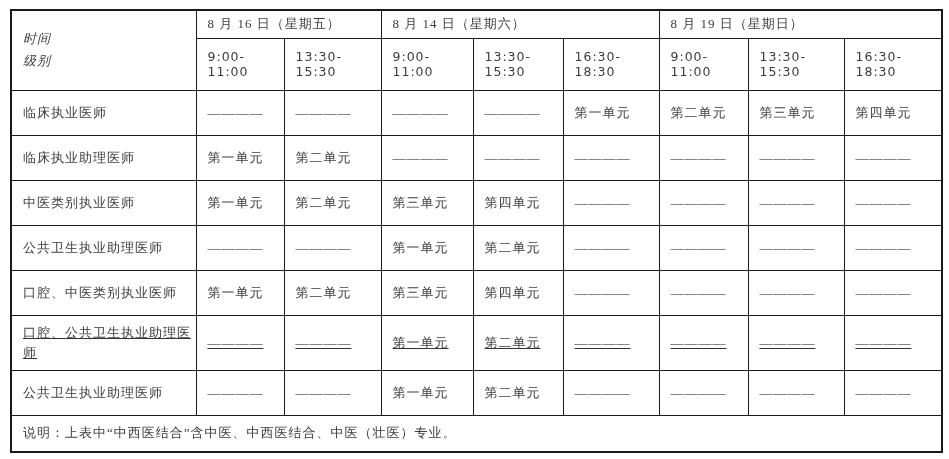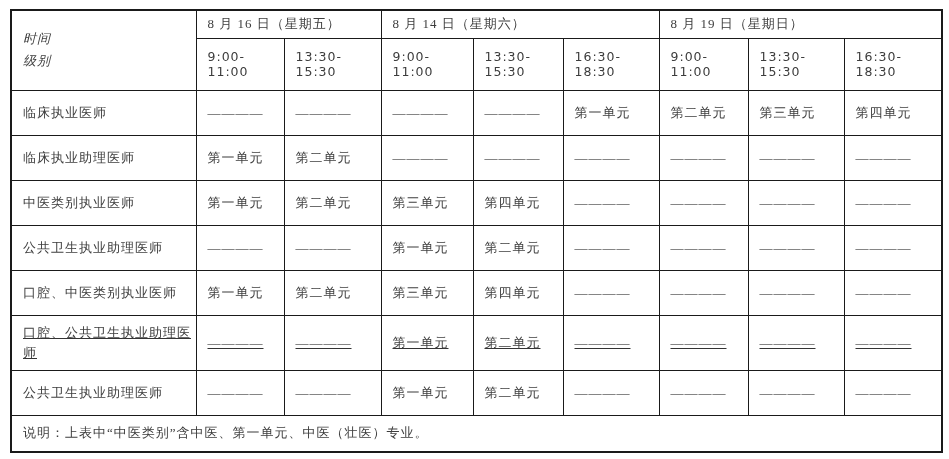--- a/index.html
+++ b/index.html
@@ -175,17 +175,17 @@
         <td class="unit-cell">————</td>
         <td class="unit-cell">————</td>
         <td class="unit-cell">第一单元</td>
         <td class="unit-cell">第二单元</td>
         <td class="unit-cell">————</td>
         <td class="unit-cell">————</td>
         <td class="unit-cell">————</td>
         <td class="unit-cell">————</td>
       </tr>
       <tr class="note-row">
-        <td class="note-cell" colspan="9">说明：上表中“中医类别”含中医、第一单元、中医（壮医）专业。</td>
+        <td class="note-cell" colspan="9">说明：上表中“中西医结合”含中医、中西医结合、中医（壮医）专业。</td>
       </tr>
     </tbody>
   </table>
 </div>
 
 </body></html>

